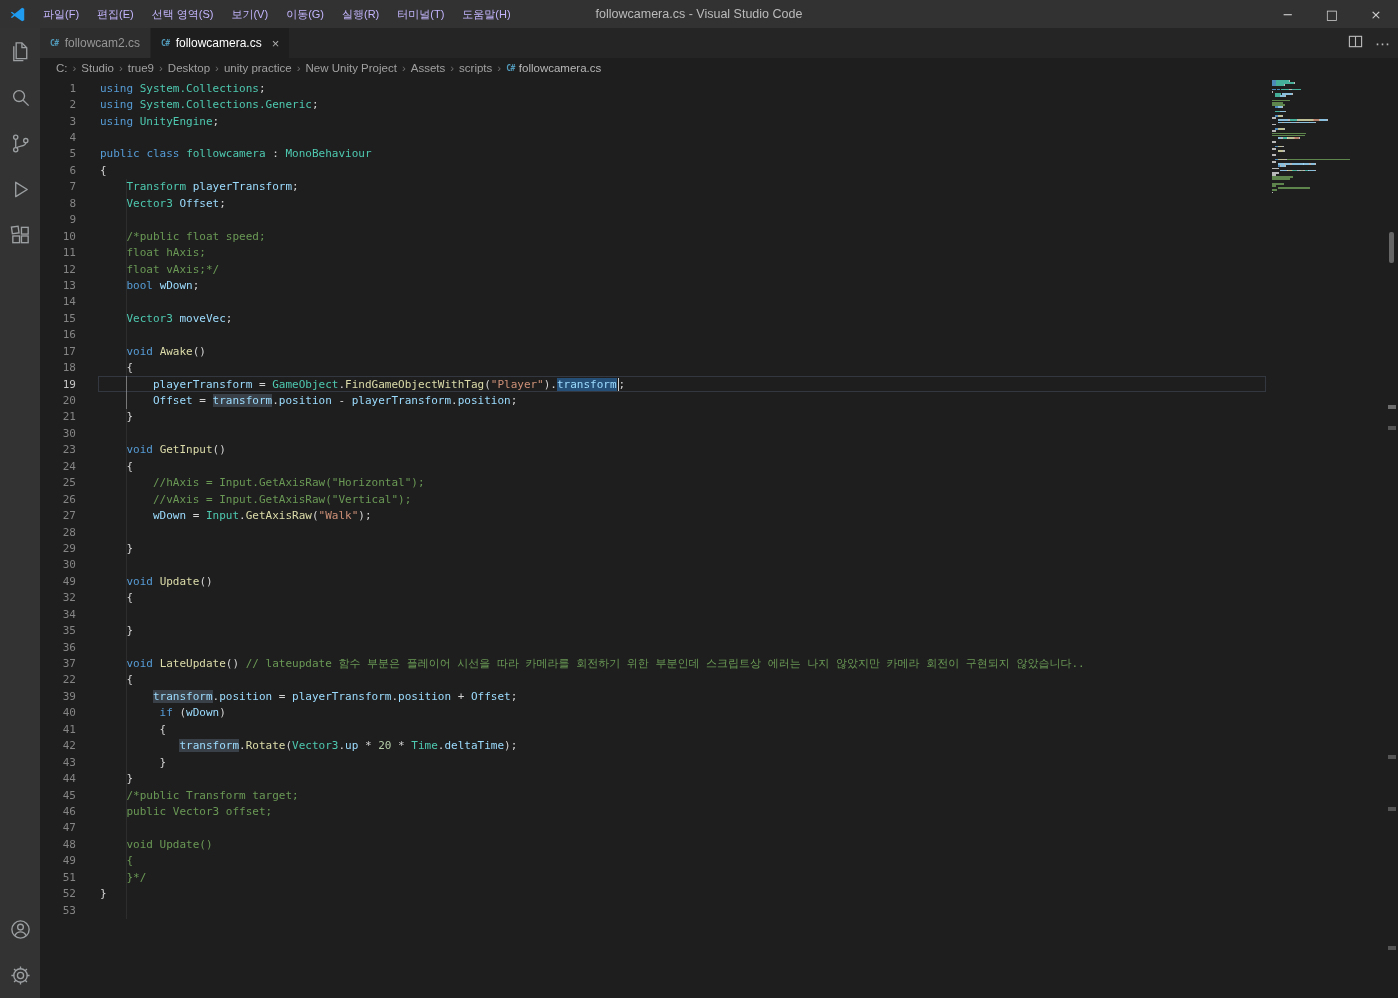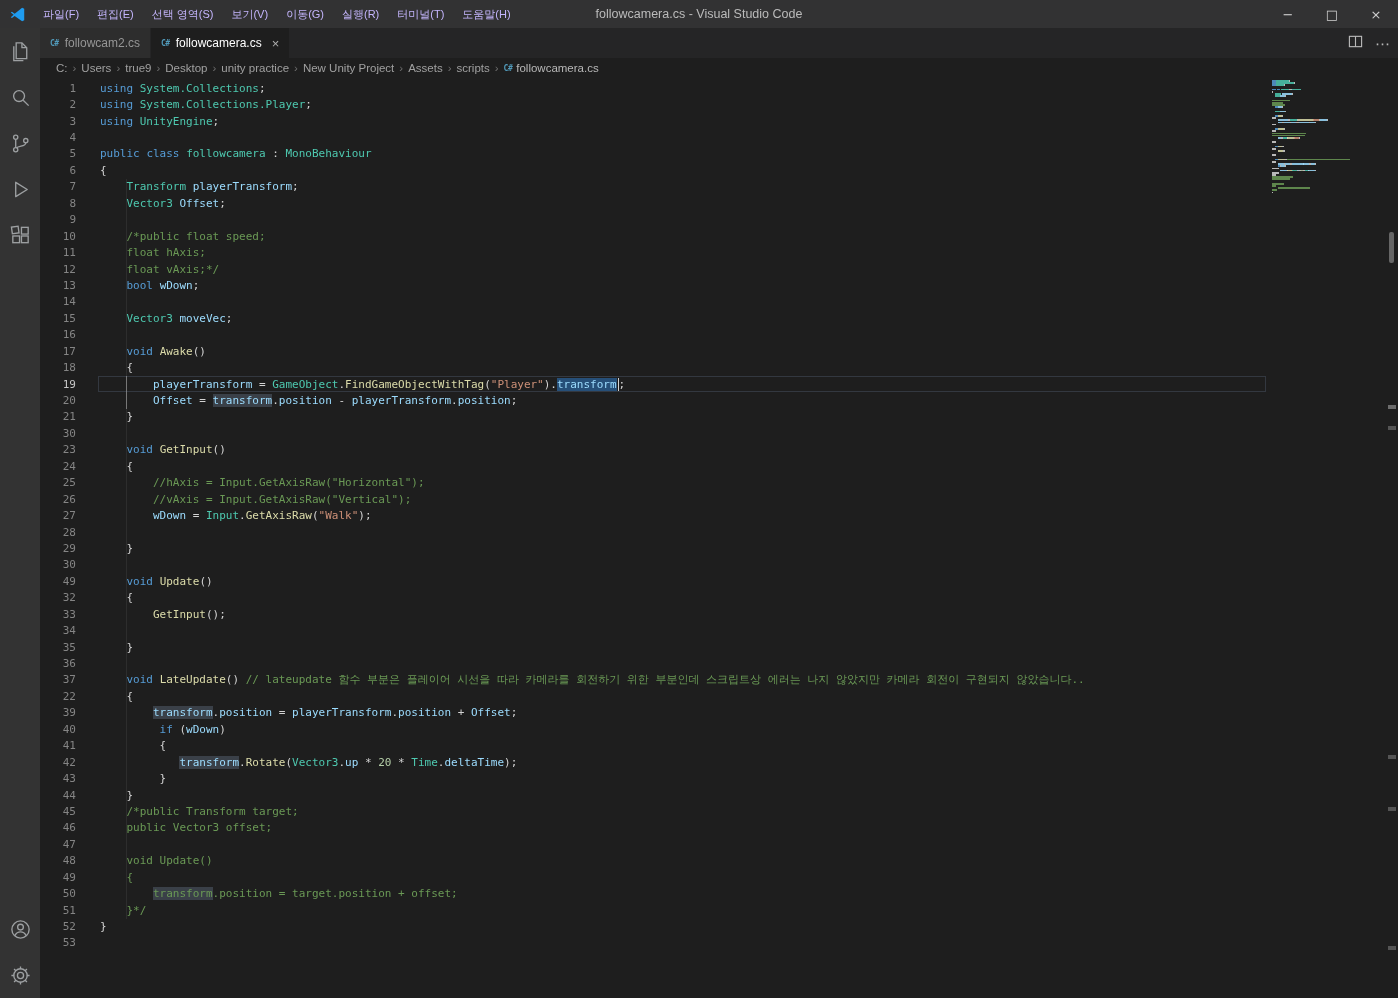--- a/index.html
+++ b/index.html
@@ -229,21 +229,21 @@
             <line x1="8" y1="2.5" x2="8" y2="13.5"></line>
           </svg>
         </span>
         <span class="more-glyph">⋯</span>
       </div>
     </div>
 
     <div class="breadcrumbs">
       <span class="bc-seg">C:</span>
       <span class="bc-sep">›</span>
-      <span class="bc-seg">Users</span>
+      <span class="bc-seg">Studio</span>
       <span class="bc-sep">›</span>
       <span class="bc-seg">true9</span>
       <span class="bc-sep">›</span>
       <span class="bc-seg">Desktop</span>
       <span class="bc-sep">›</span>
       <span class="bc-seg">unity practice</span>
       <span class="bc-sep">›</span>
       <span class="bc-seg">New Unity Project</span>
       <span class="bc-sep">›</span>
       <span class="bc-seg">Assets</span>
@@ -257,21 +257,21 @@
     <div class="editor">
       <div class="indent-guide"></div>
       <div class="bracket-guide"></div>
       <div id="code-lines">
           <div class="line">
             <span class="num">1</span>
             <span class="code"><span class="kw">using</span><span class="pl"> </span><span class="ty">System.Collections</span><span class="pl">;</span></span>
           </div>
           <div class="line">
             <span class="num">2</span>
-            <span class="code"><span class="kw">using</span><span class="pl"> </span><span class="ty">System.Collections.Player</span><span class="pl">;</span></span>
+            <span class="code"><span class="kw">using</span><span class="pl"> </span><span class="ty">System.Collections.Generic</span><span class="pl">;</span></span>
           </div>
           <div class="line">
             <span class="num">3</span>
             <span class="code"><span class="kw">using</span><span class="pl"> </span><span class="ty">UnityEngine</span><span class="pl">;</span></span>
           </div>
           <div class="line">
             <span class="num">4</span>
             <span class="code"></span>
           </div>
           <div class="line">
@@ -380,24 +380,20 @@
           </div>
           <div class="line">
             <span class="num">49</span>
             <span class="code"><span class="pl">    </span><span class="kw">void</span><span class="pl"> </span><span class="m">Update</span><span class="pl">()</span></span>
           </div>
           <div class="line">
             <span class="num">32</span>
             <span class="code"><span class="pl">    {</span></span>
           </div>
           <div class="line">
-            <span class="num">33</span>
-            <span class="code"><span class="pl">        </span><span class="m">GetInput</span><span class="pl">();</span></span>
-          </div>
-          <div class="line">
             <span class="num">34</span>
             <span class="code"></span>
           </div>
           <div class="line">
             <span class="num">35</span>
             <span class="code"><span class="pl">    }</span></span>
           </div>
           <div class="line">
             <span class="num">36</span>
             <span class="code"></span>
@@ -446,24 +442,20 @@
             <span class="num">47</span>
             <span class="code"></span>
           </div>
           <div class="line">
             <span class="num">48</span>
             <span class="code"><span class="cm">    void Update()</span></span>
           </div>
           <div class="line">
             <span class="num">49</span>
             <span class="code"><span class="cm">    {</span></span>
-          </div>
-          <div class="line">
-            <span class="num">50</span>
-            <span class="code"><span class="cm">        </span><span class="cm wh">transform</span><span class="cm">.position = target.position + offset;</span></span>
           </div>
           <div class="line">
             <span class="num">51</span>
             <span class="code"><span class="cm">    }*/</span></span>
           </div>
           <div class="line">
             <span class="num">52</span>
             <span class="code"><span class="pl">}</span></span>
           </div>
           <div class="line">

